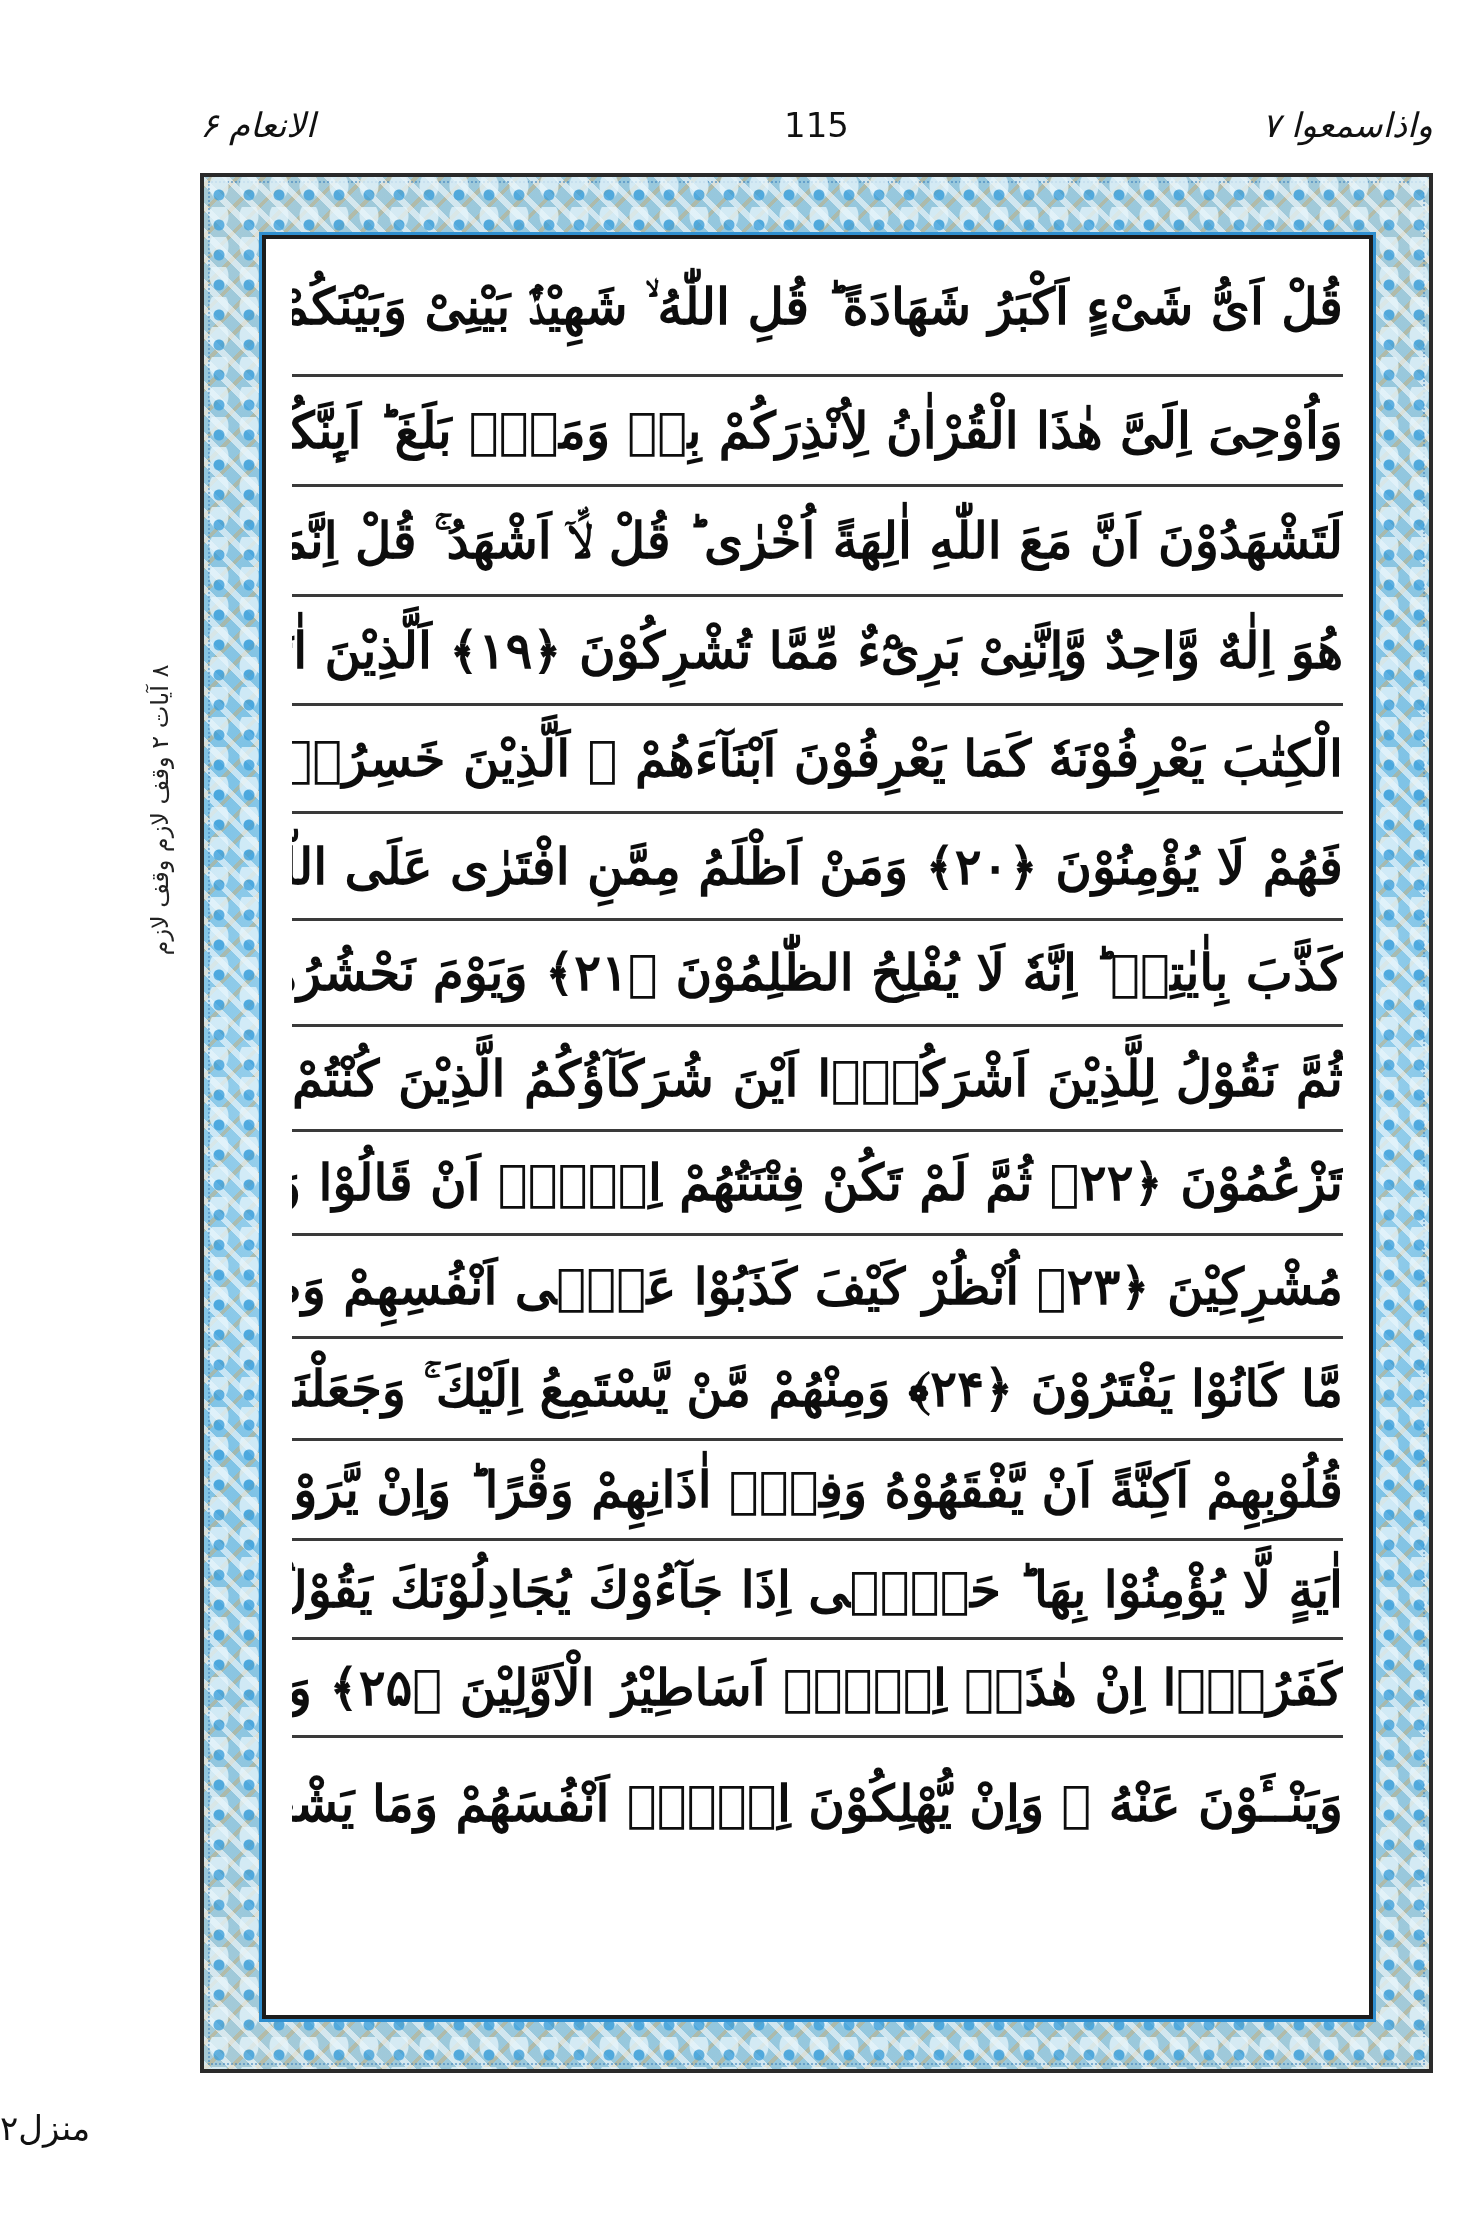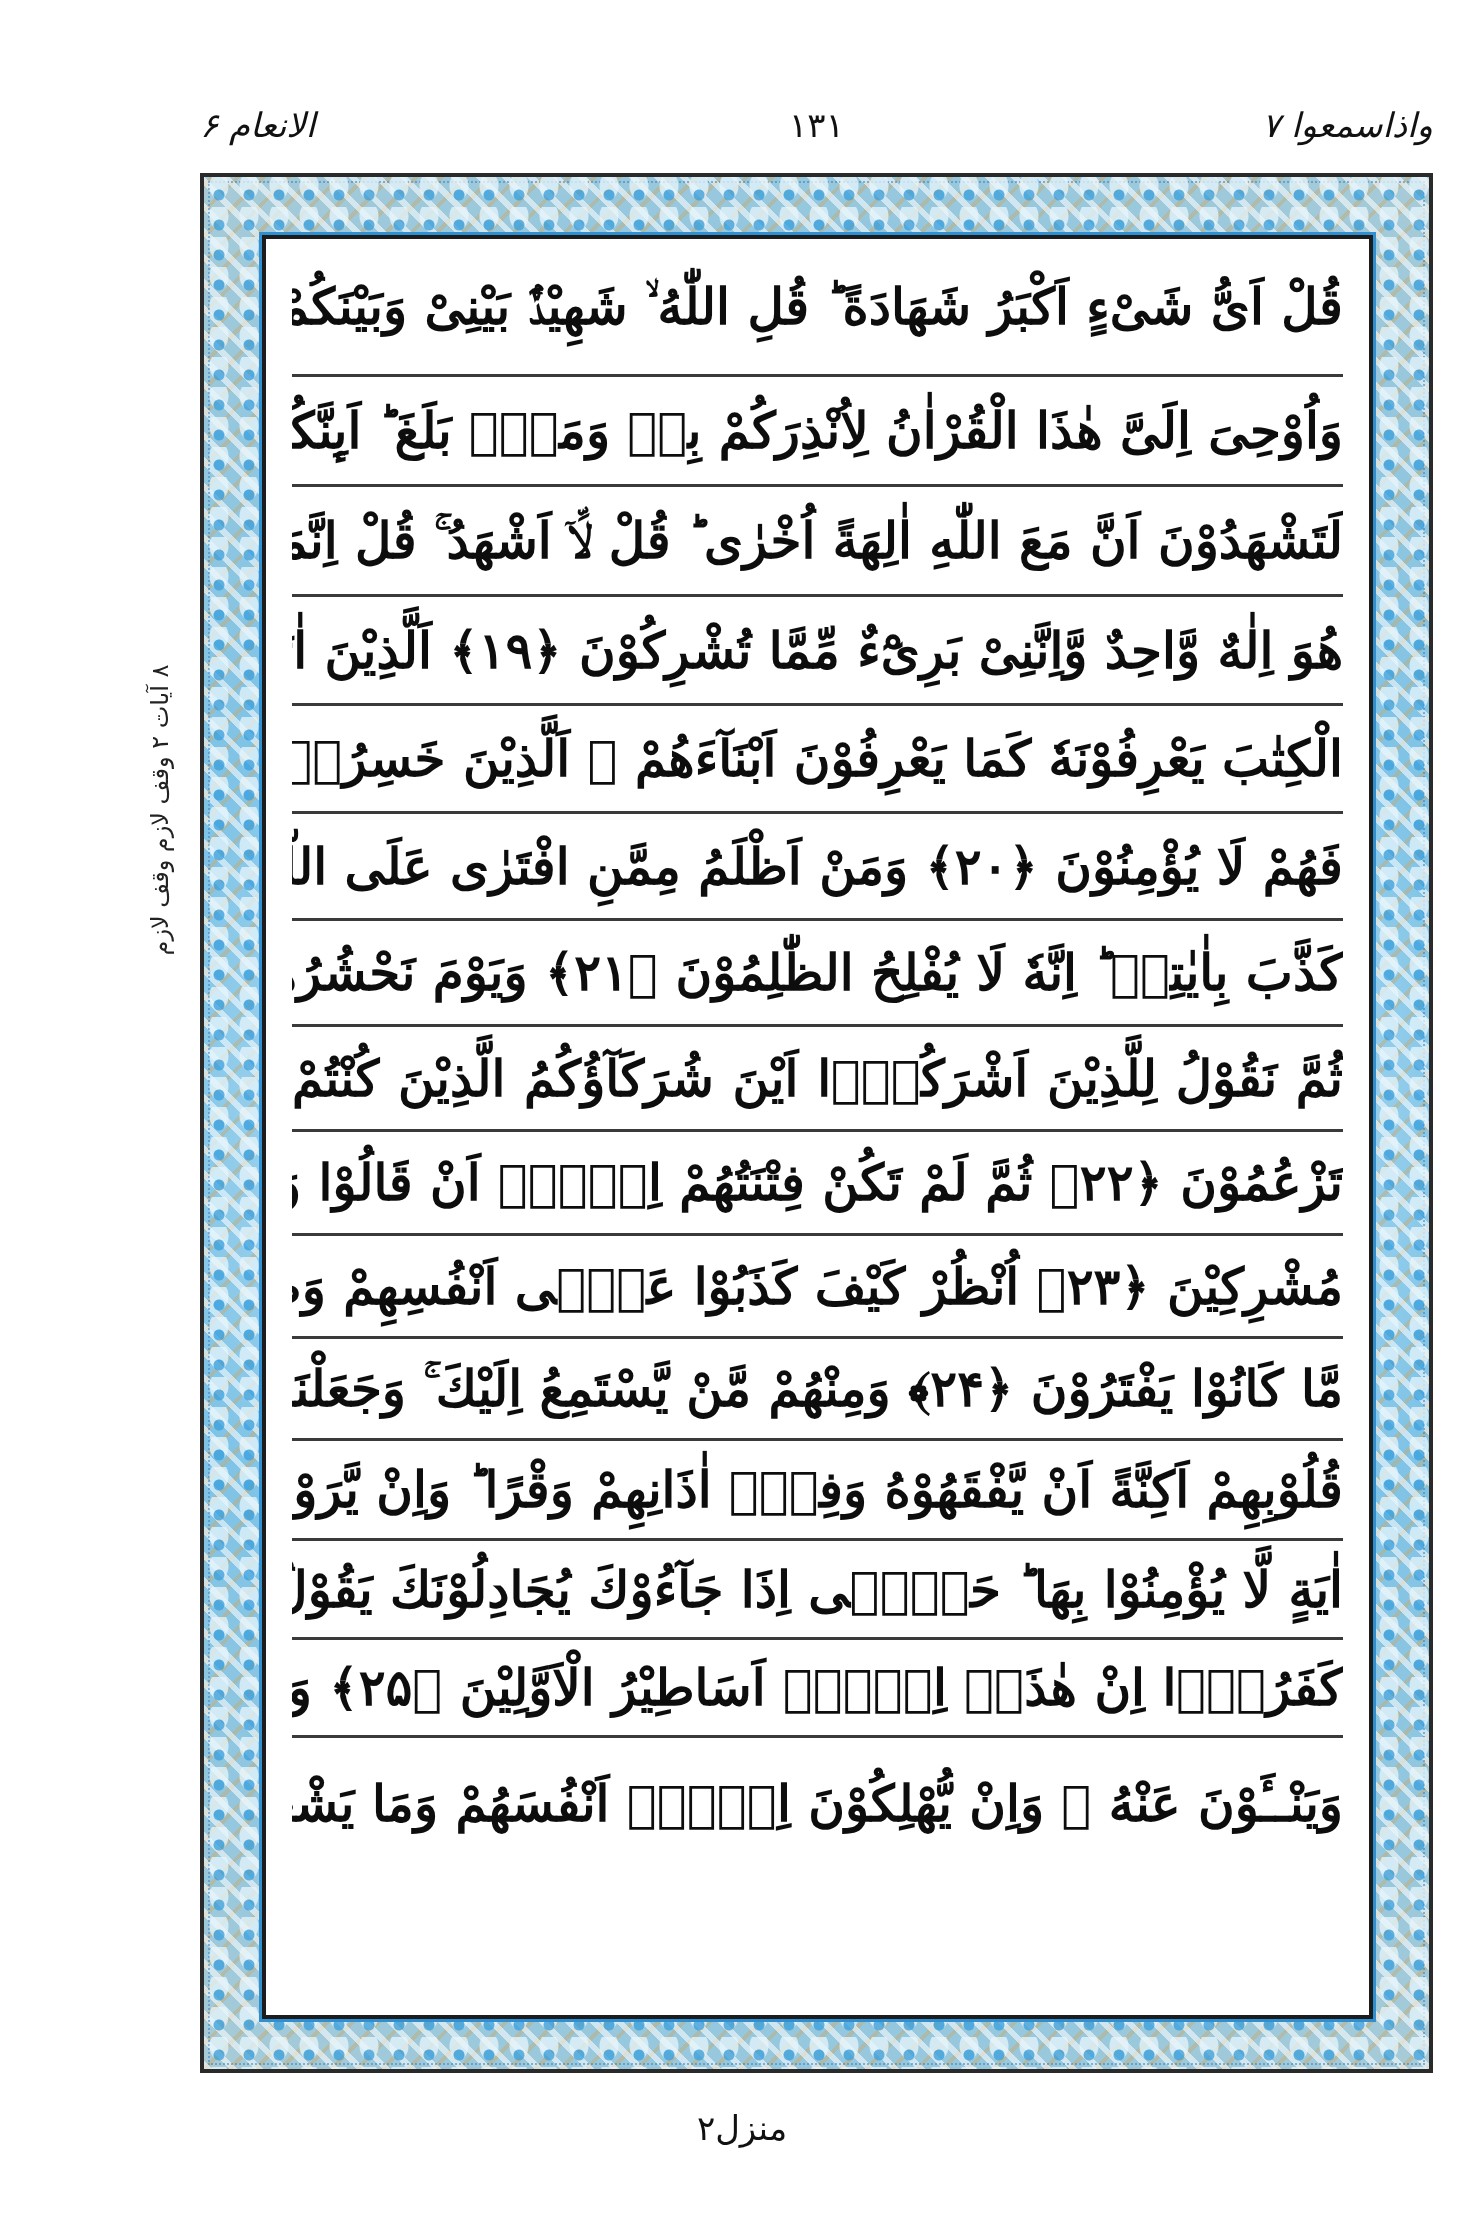--- a/index.html
+++ b/index.html
@@ -132,34 +132,34 @@
       text-align-last: justify;
       letter-spacing: 1px;
     }
 
     .footer {
       position: absolute;
       left: 0;
       width: 1484px;
       top: 2098px;
       height: 60px;
-      text-align: center;
+      text-align: left;
       font-family: "DejaVu Sans", sans-serif;
       font-size: 34px;
       line-height: 60px;
       direction: rtl;
       color: #111;
     }
   </style>
 </head>
 <body>
 
 <div class="page-header">
   <span class="hdr hdr-right">واذاسمعوا ۷</span>
-  <span class="hdr hdr-center">۱۳۱</span>
+  <span class="hdr hdr-center">115</span>
   <span class="hdr hdr-left">الانعام ۶</span>
 </div>
 
 <div class="side-note">۸ آیات ۲ وقف لازم وقف لازم</div>
 
 <div class="frame">
   <div class="ornament-band"></div>
   <div class="content-box">
     <div class="lines">
       <div class="line" style="top:0px;height:138px;">

